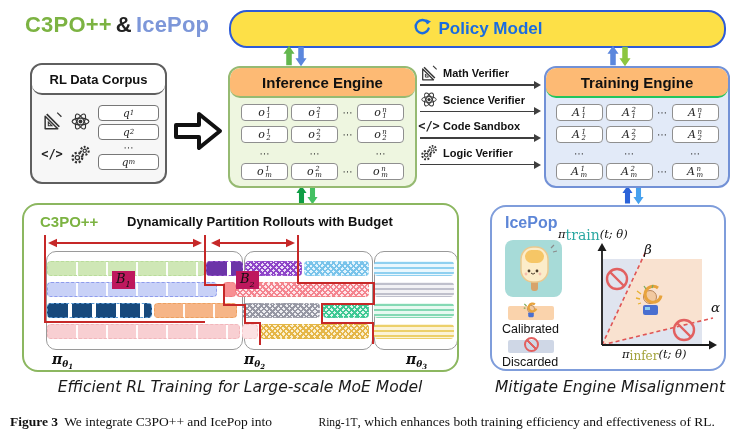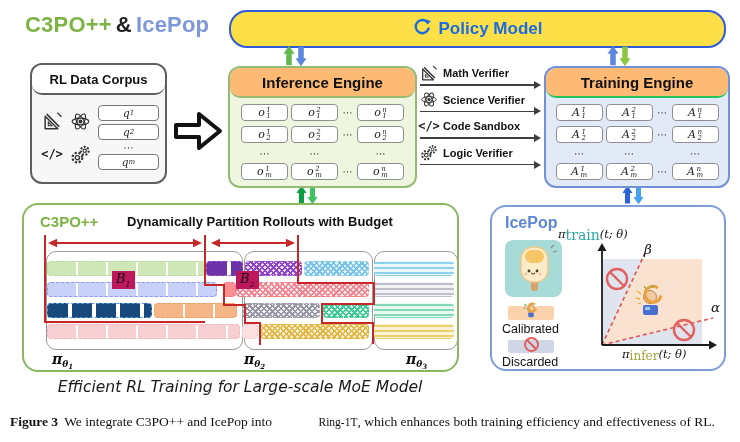--- a/index.html
+++ b/index.html
@@ -491,18 +491,19 @@
     </svg>
 
     <span class="greek" style="left:152px;top:34px">β</span>
     <span class="greek" style="left:219px;top:92px">α</span>
 
     <span class="axis-label" style="left:66px;top:20px"><span>π</span><span class="sub-train">train</span><span>(t; θ)</span></span>
     <span class="axis-label" style="left:130px;top:140px"><span>π</span><span class="sub-infer">infer</span><span>(t; θ)</span></span>
   </div>
 
   <div class="hand-caption" style="left:40px;width:400px">Efficient RL Training for Large-scale MoE Model</div>
+  <div class="hand-caption" style="left:490px;width:240px">Mitigate Engine Misalignment</div>
 
   <div class="fig-caption">
     <b>Figure 3</b><span>We integrate C3PO++ and IcePop into </span><code>Ring-1T</code><span>, which enhances both training efficiency and effectiveness of RL.</span>
   </div>
 
 </div>
 
 </body></html>

